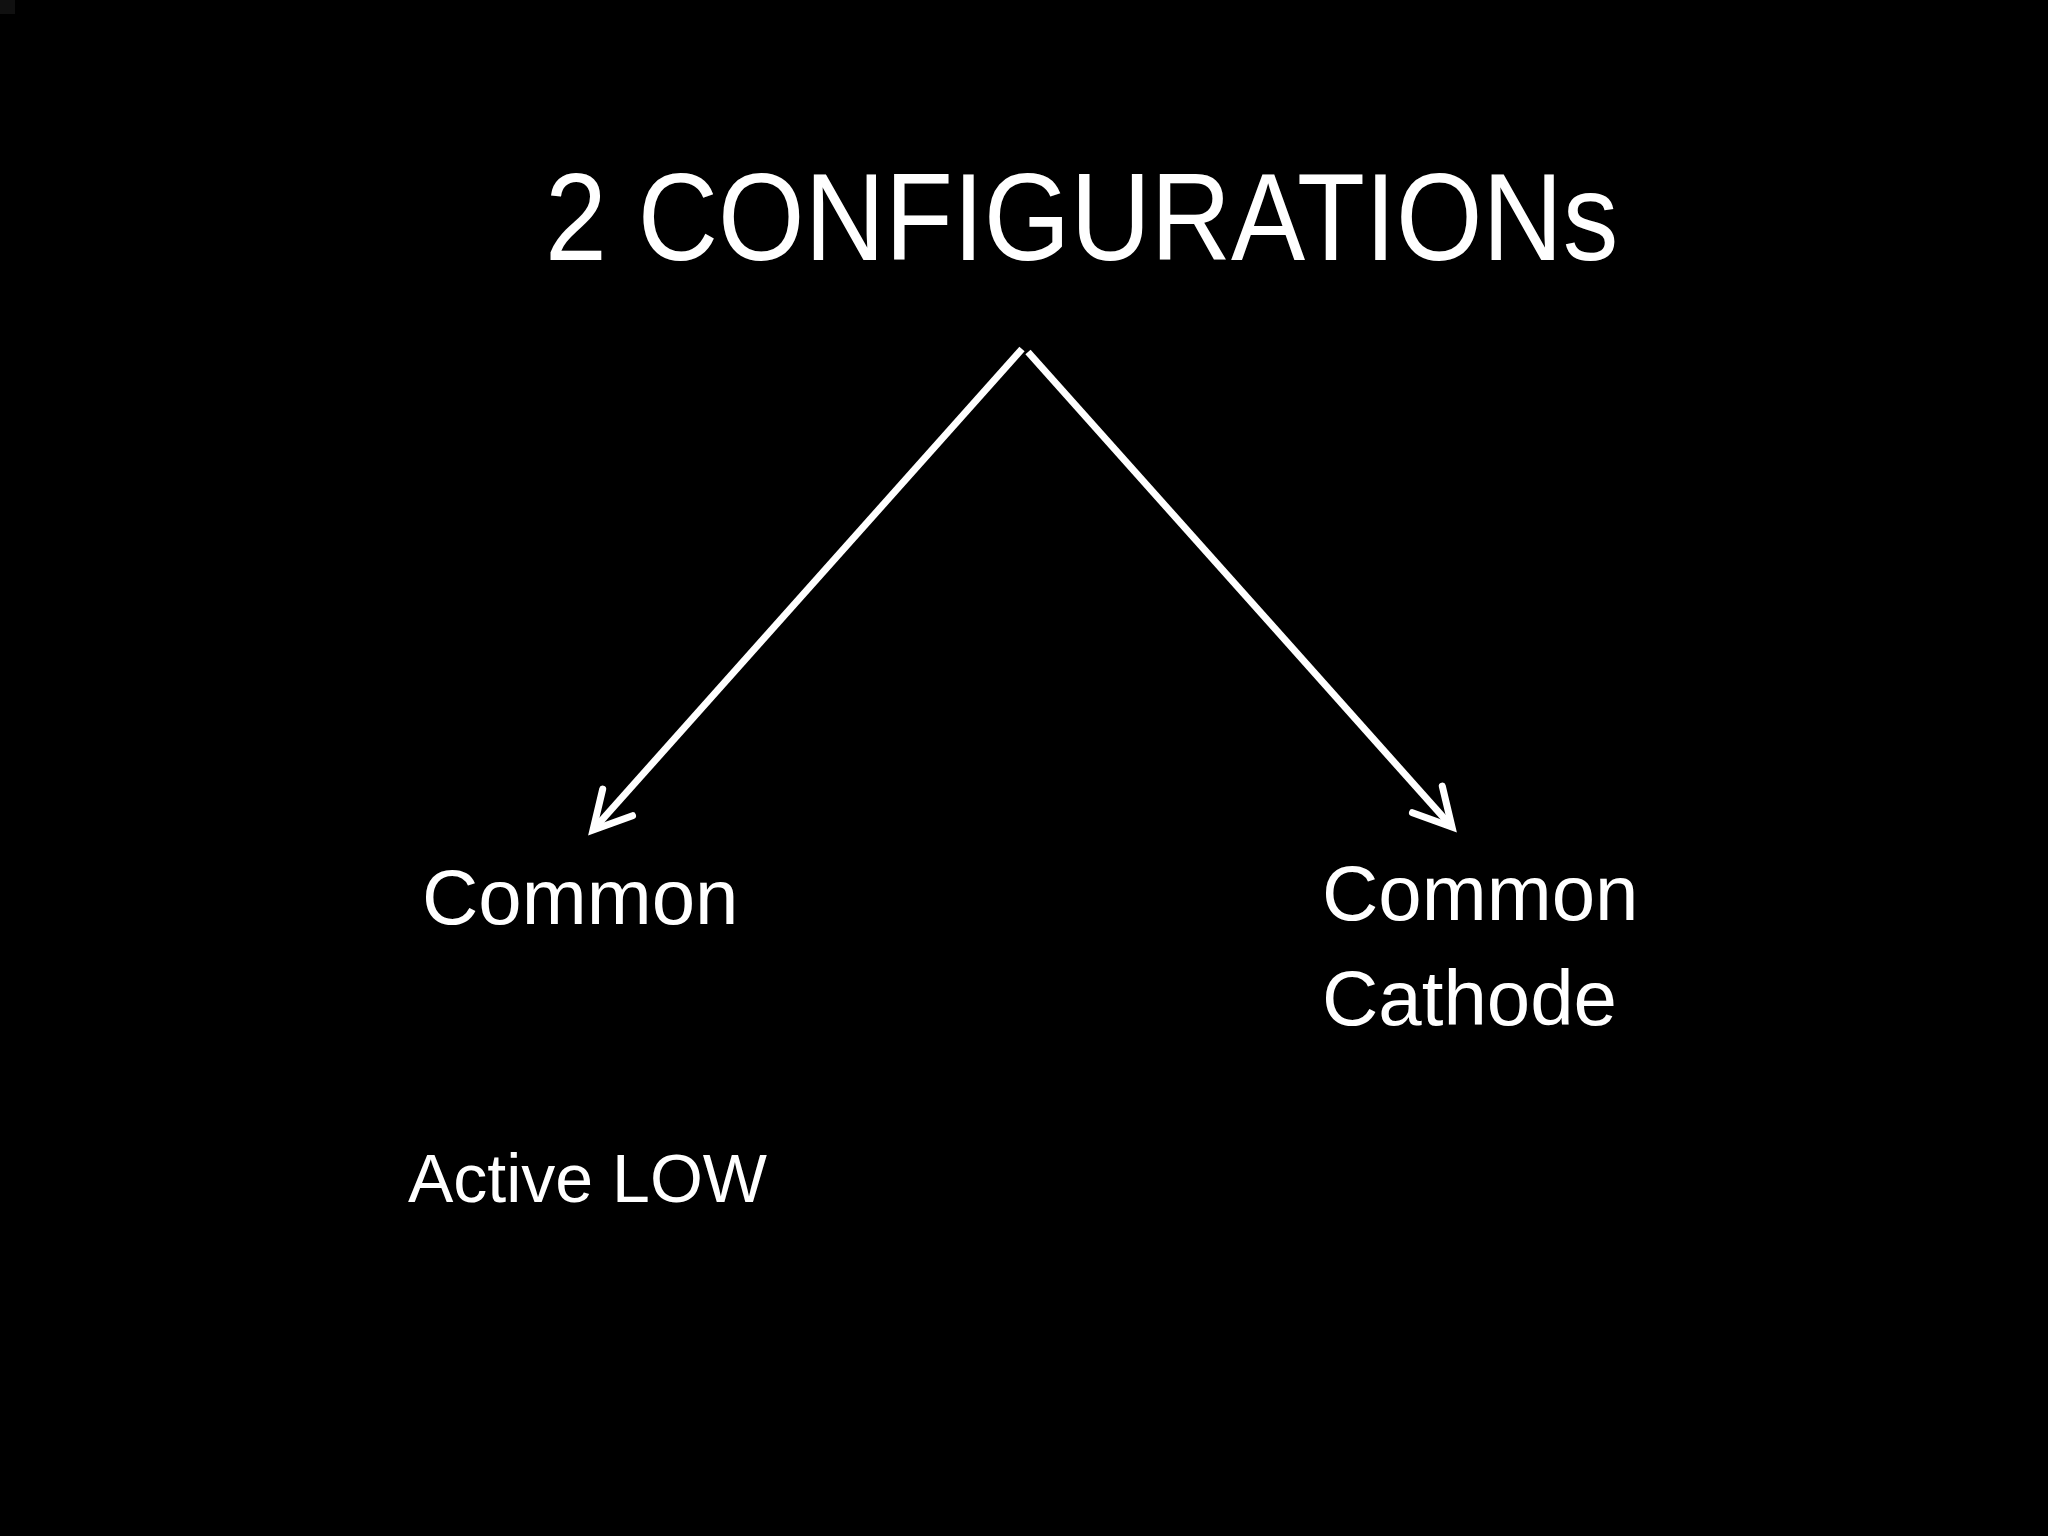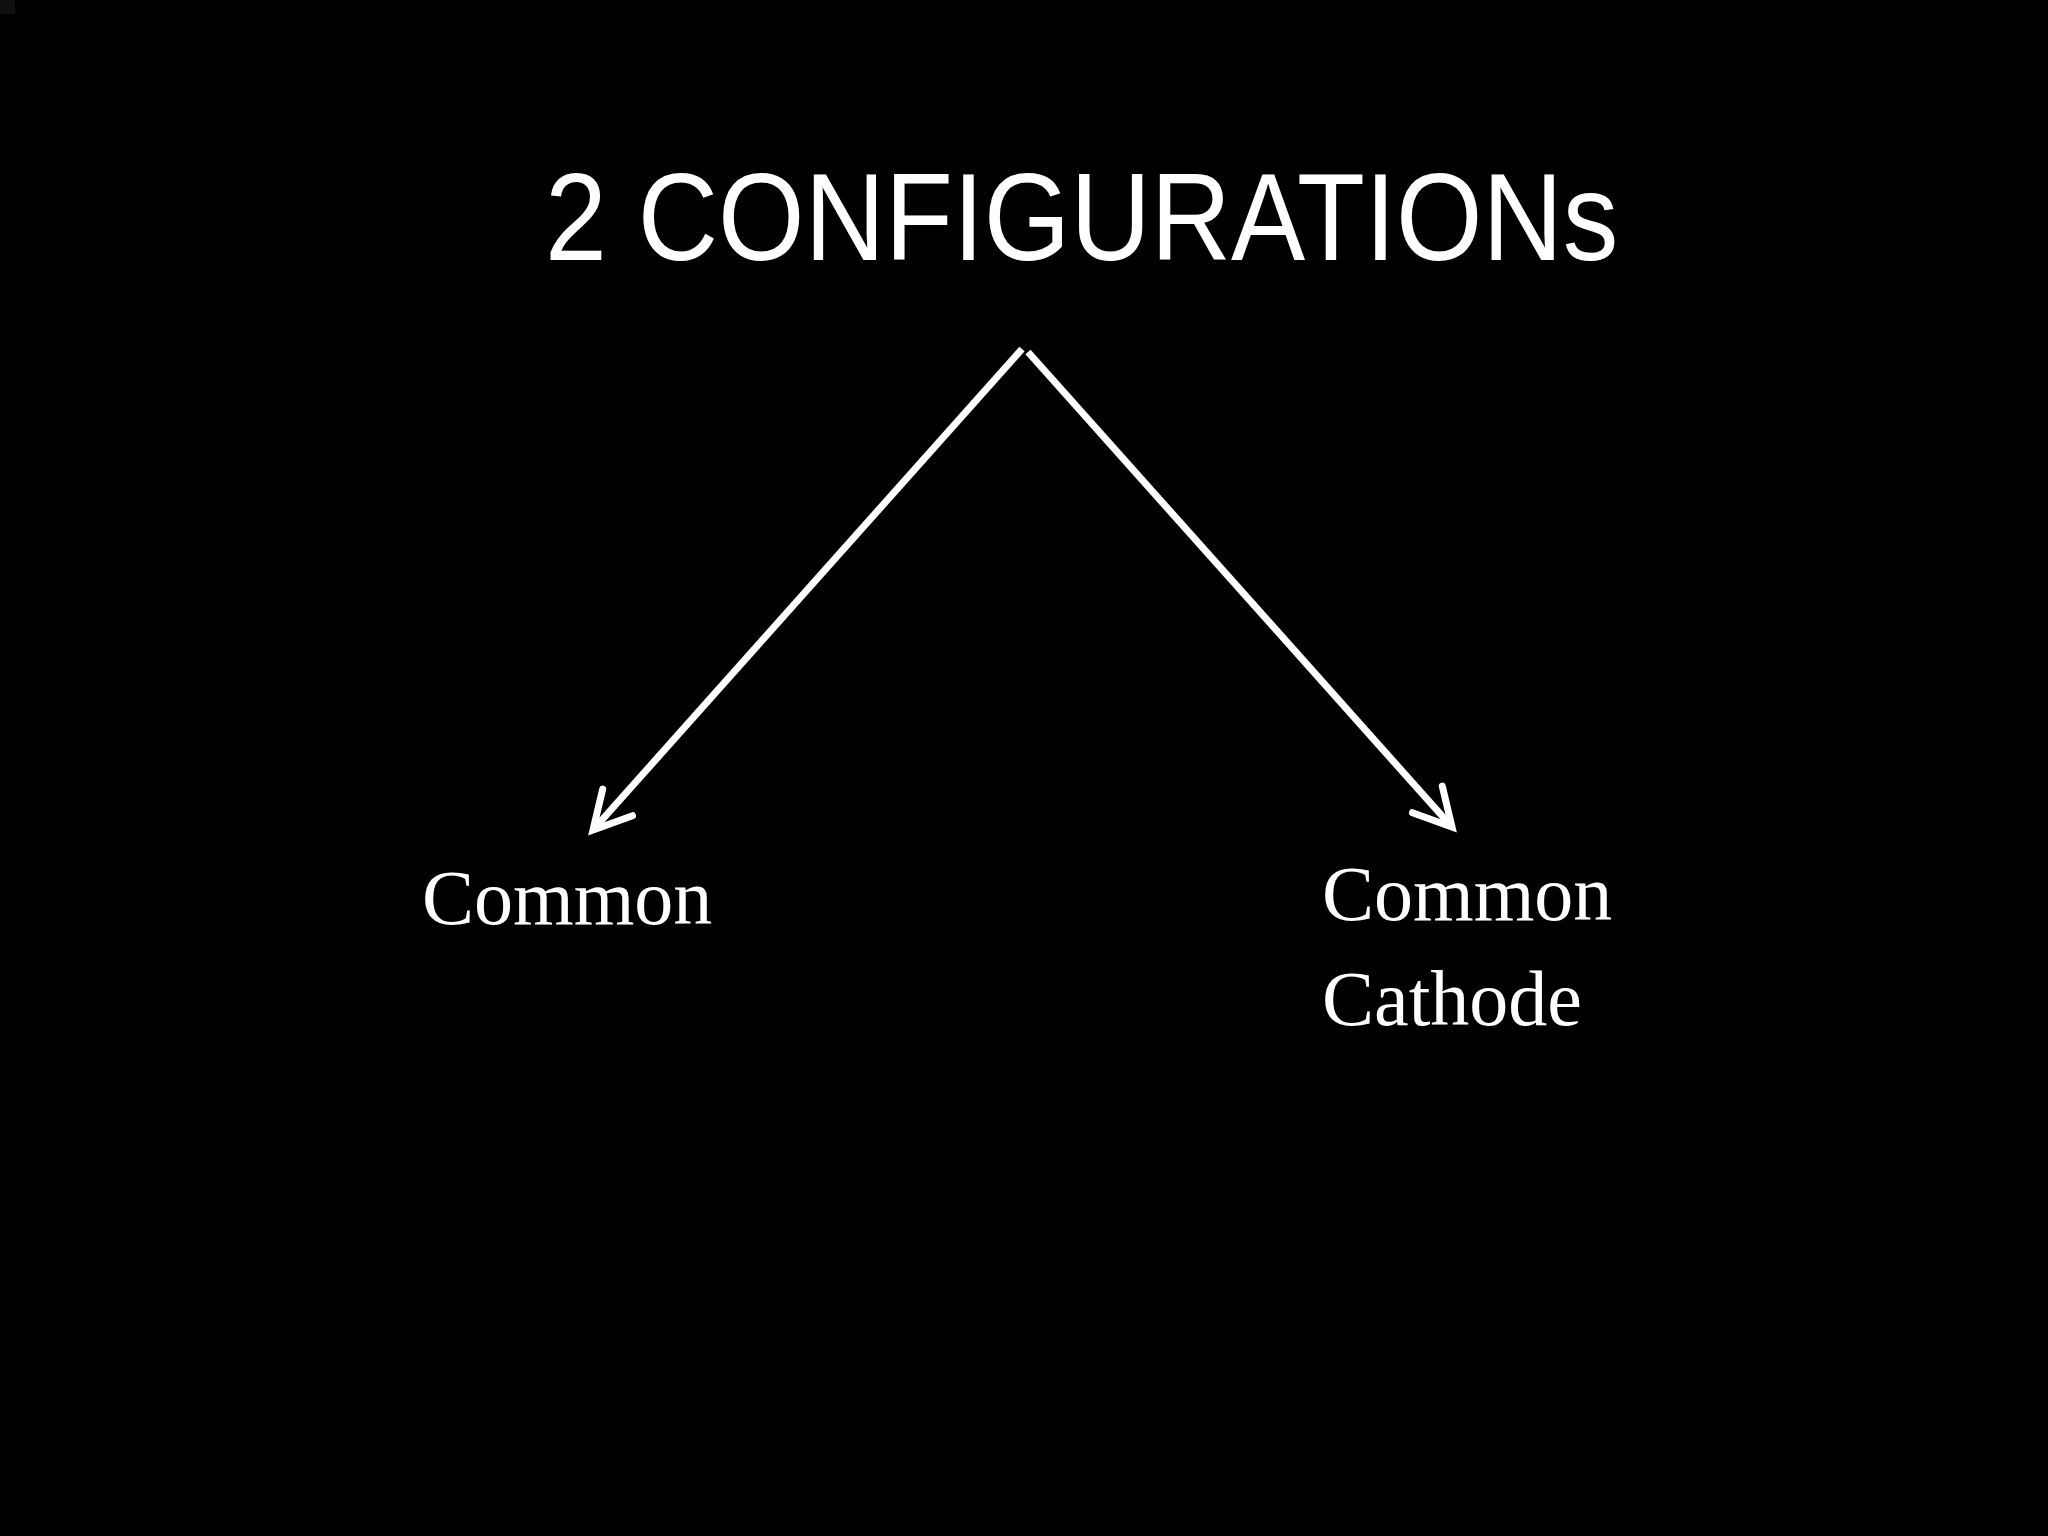--- a/index.html
+++ b/index.html
@@ -43,21 +43,20 @@
     top: 0;
     width: 2048px;
     height: 1536px;
   }
   .branch-label {
     position: absolute;
     font-size: 78px;
     line-height: 1.35;
     font-weight: 400;
     white-space: nowrap;
-    font-family: Liberation Serif, serif;
   }
   .branch-label-left  { left: 422px;  top: 845px; }
   .branch-label-right { left: 1322px; top: 841px; }
   .branch-note {
     position: absolute;
     font-weight: 400;
     line-height: 1.2;
     white-space: nowrap;
   }
   .branch-note-left  { left: 408px;  top: 1138px; font-size: 68px; }
@@ -84,15 +83,16 @@
 
   <div class="branch-label branch-label-left">
     <div>Common</div>
   </div>
 
   <div class="branch-label branch-label-right">
     <div>Common</div>
     <div>Cathode</div>
   </div>
 
+  <div class="branch-note branch-note-left">Active LOW</div>
 
 
 </div>
 
 </body></html>

